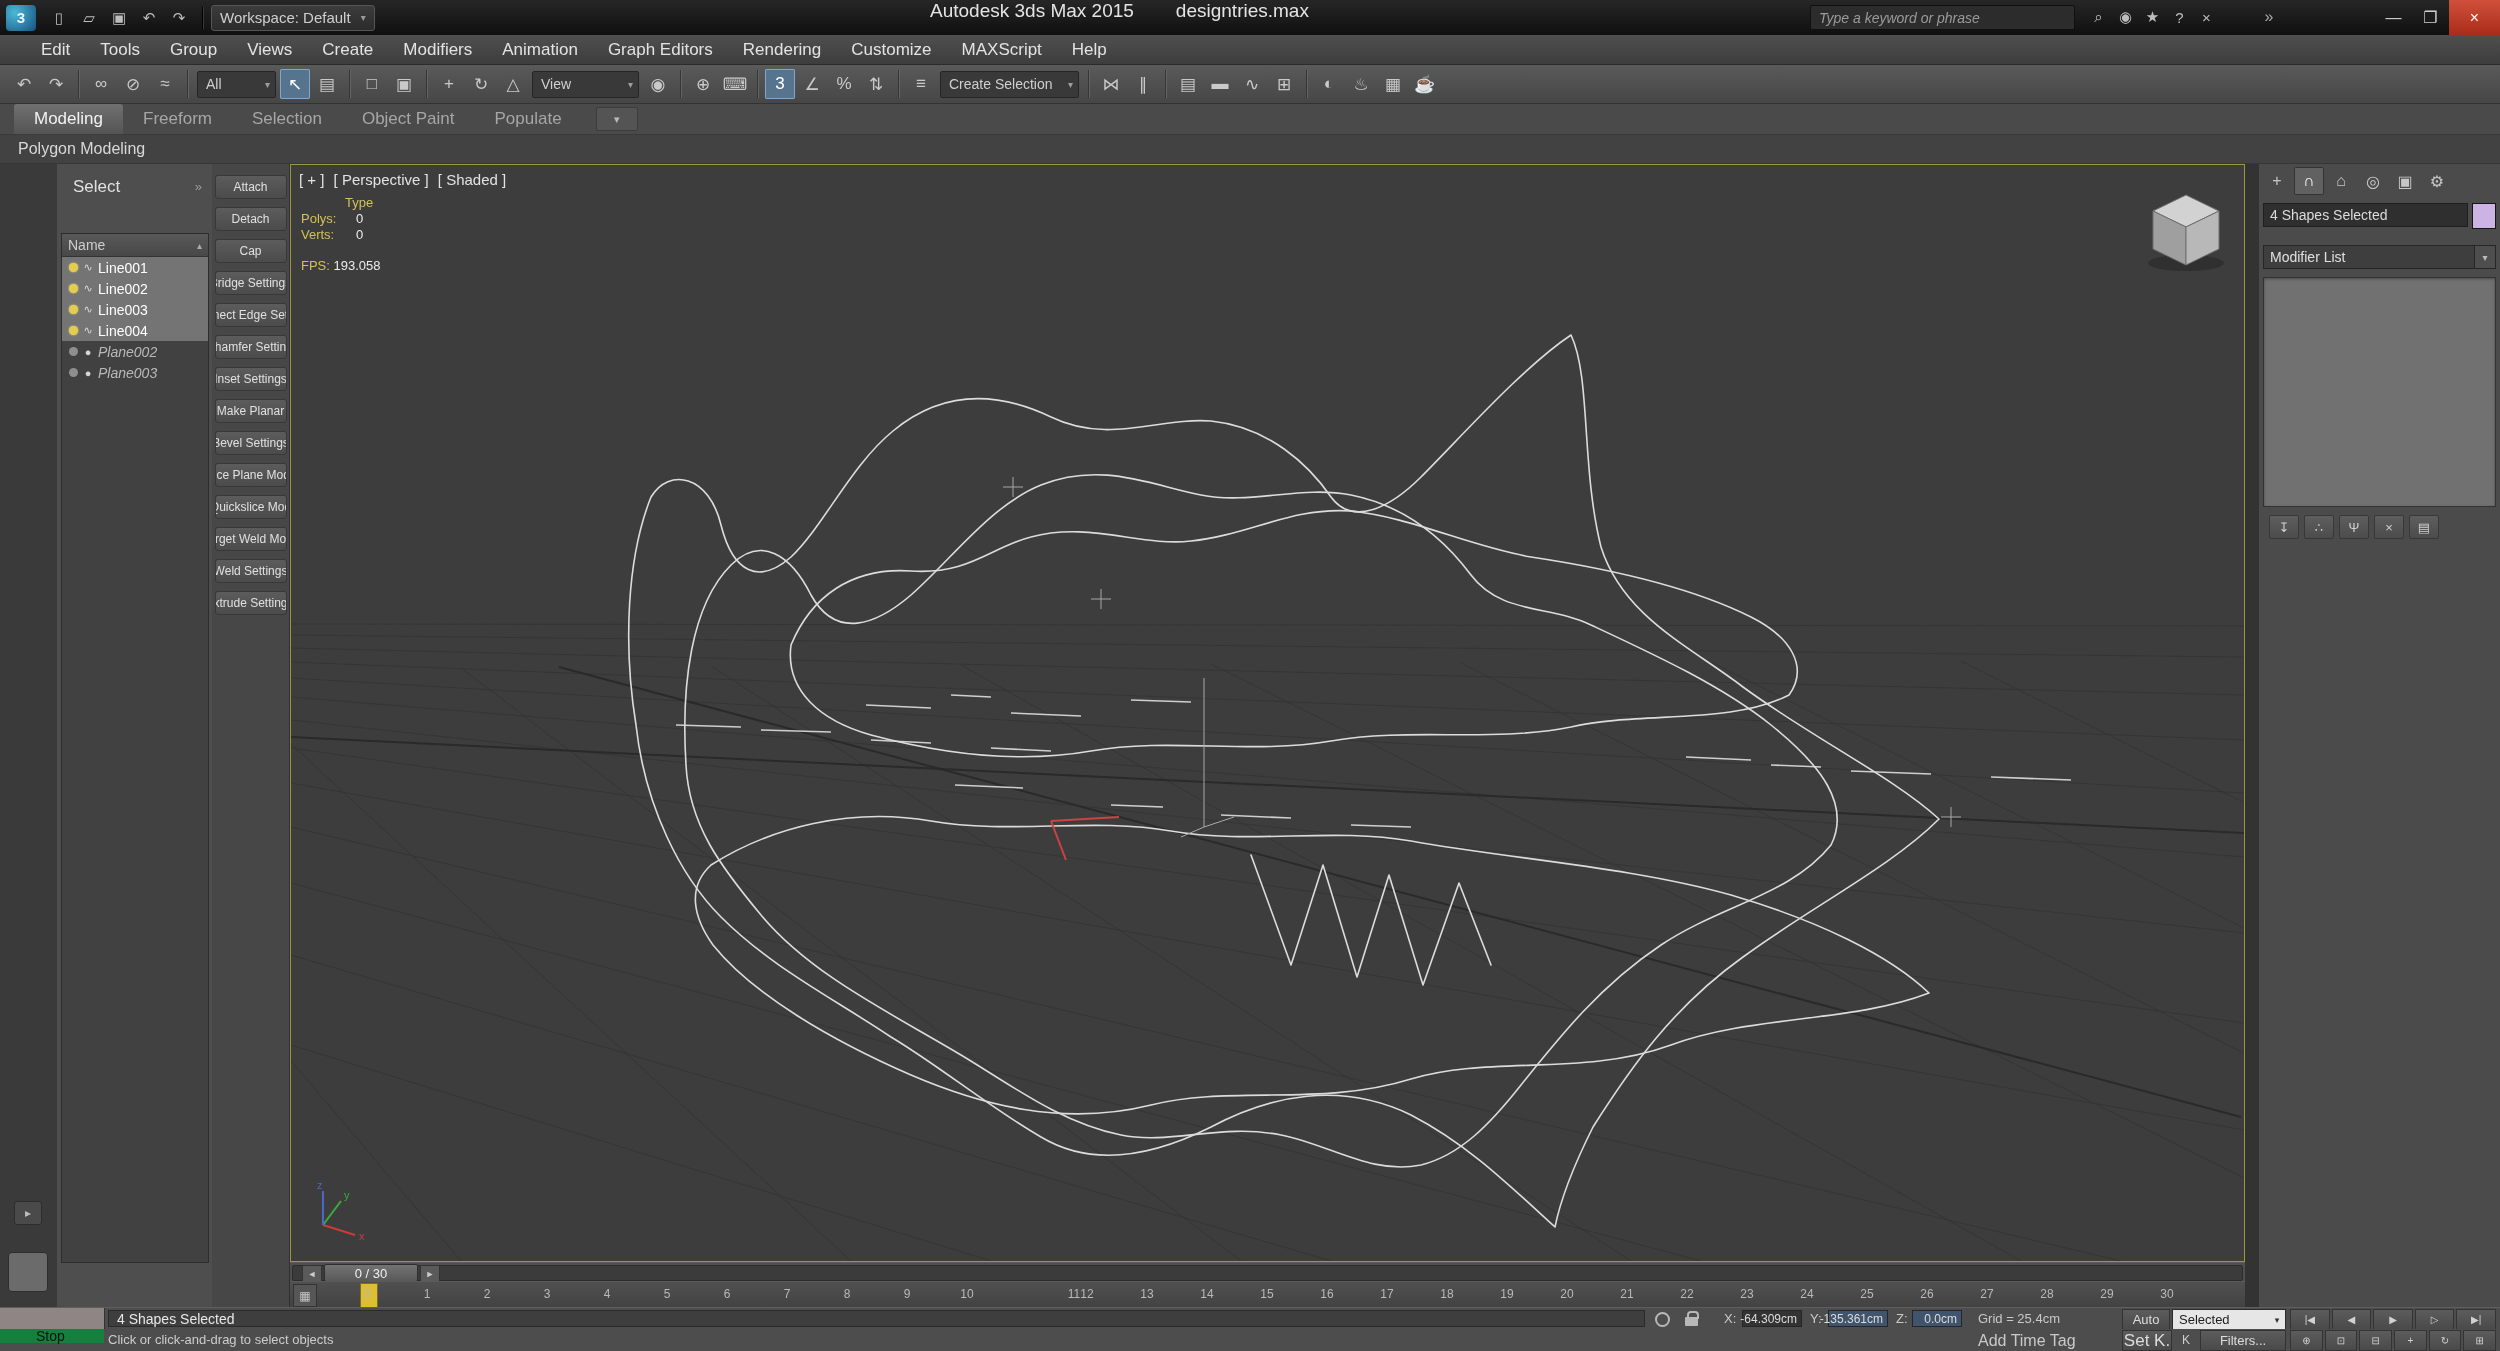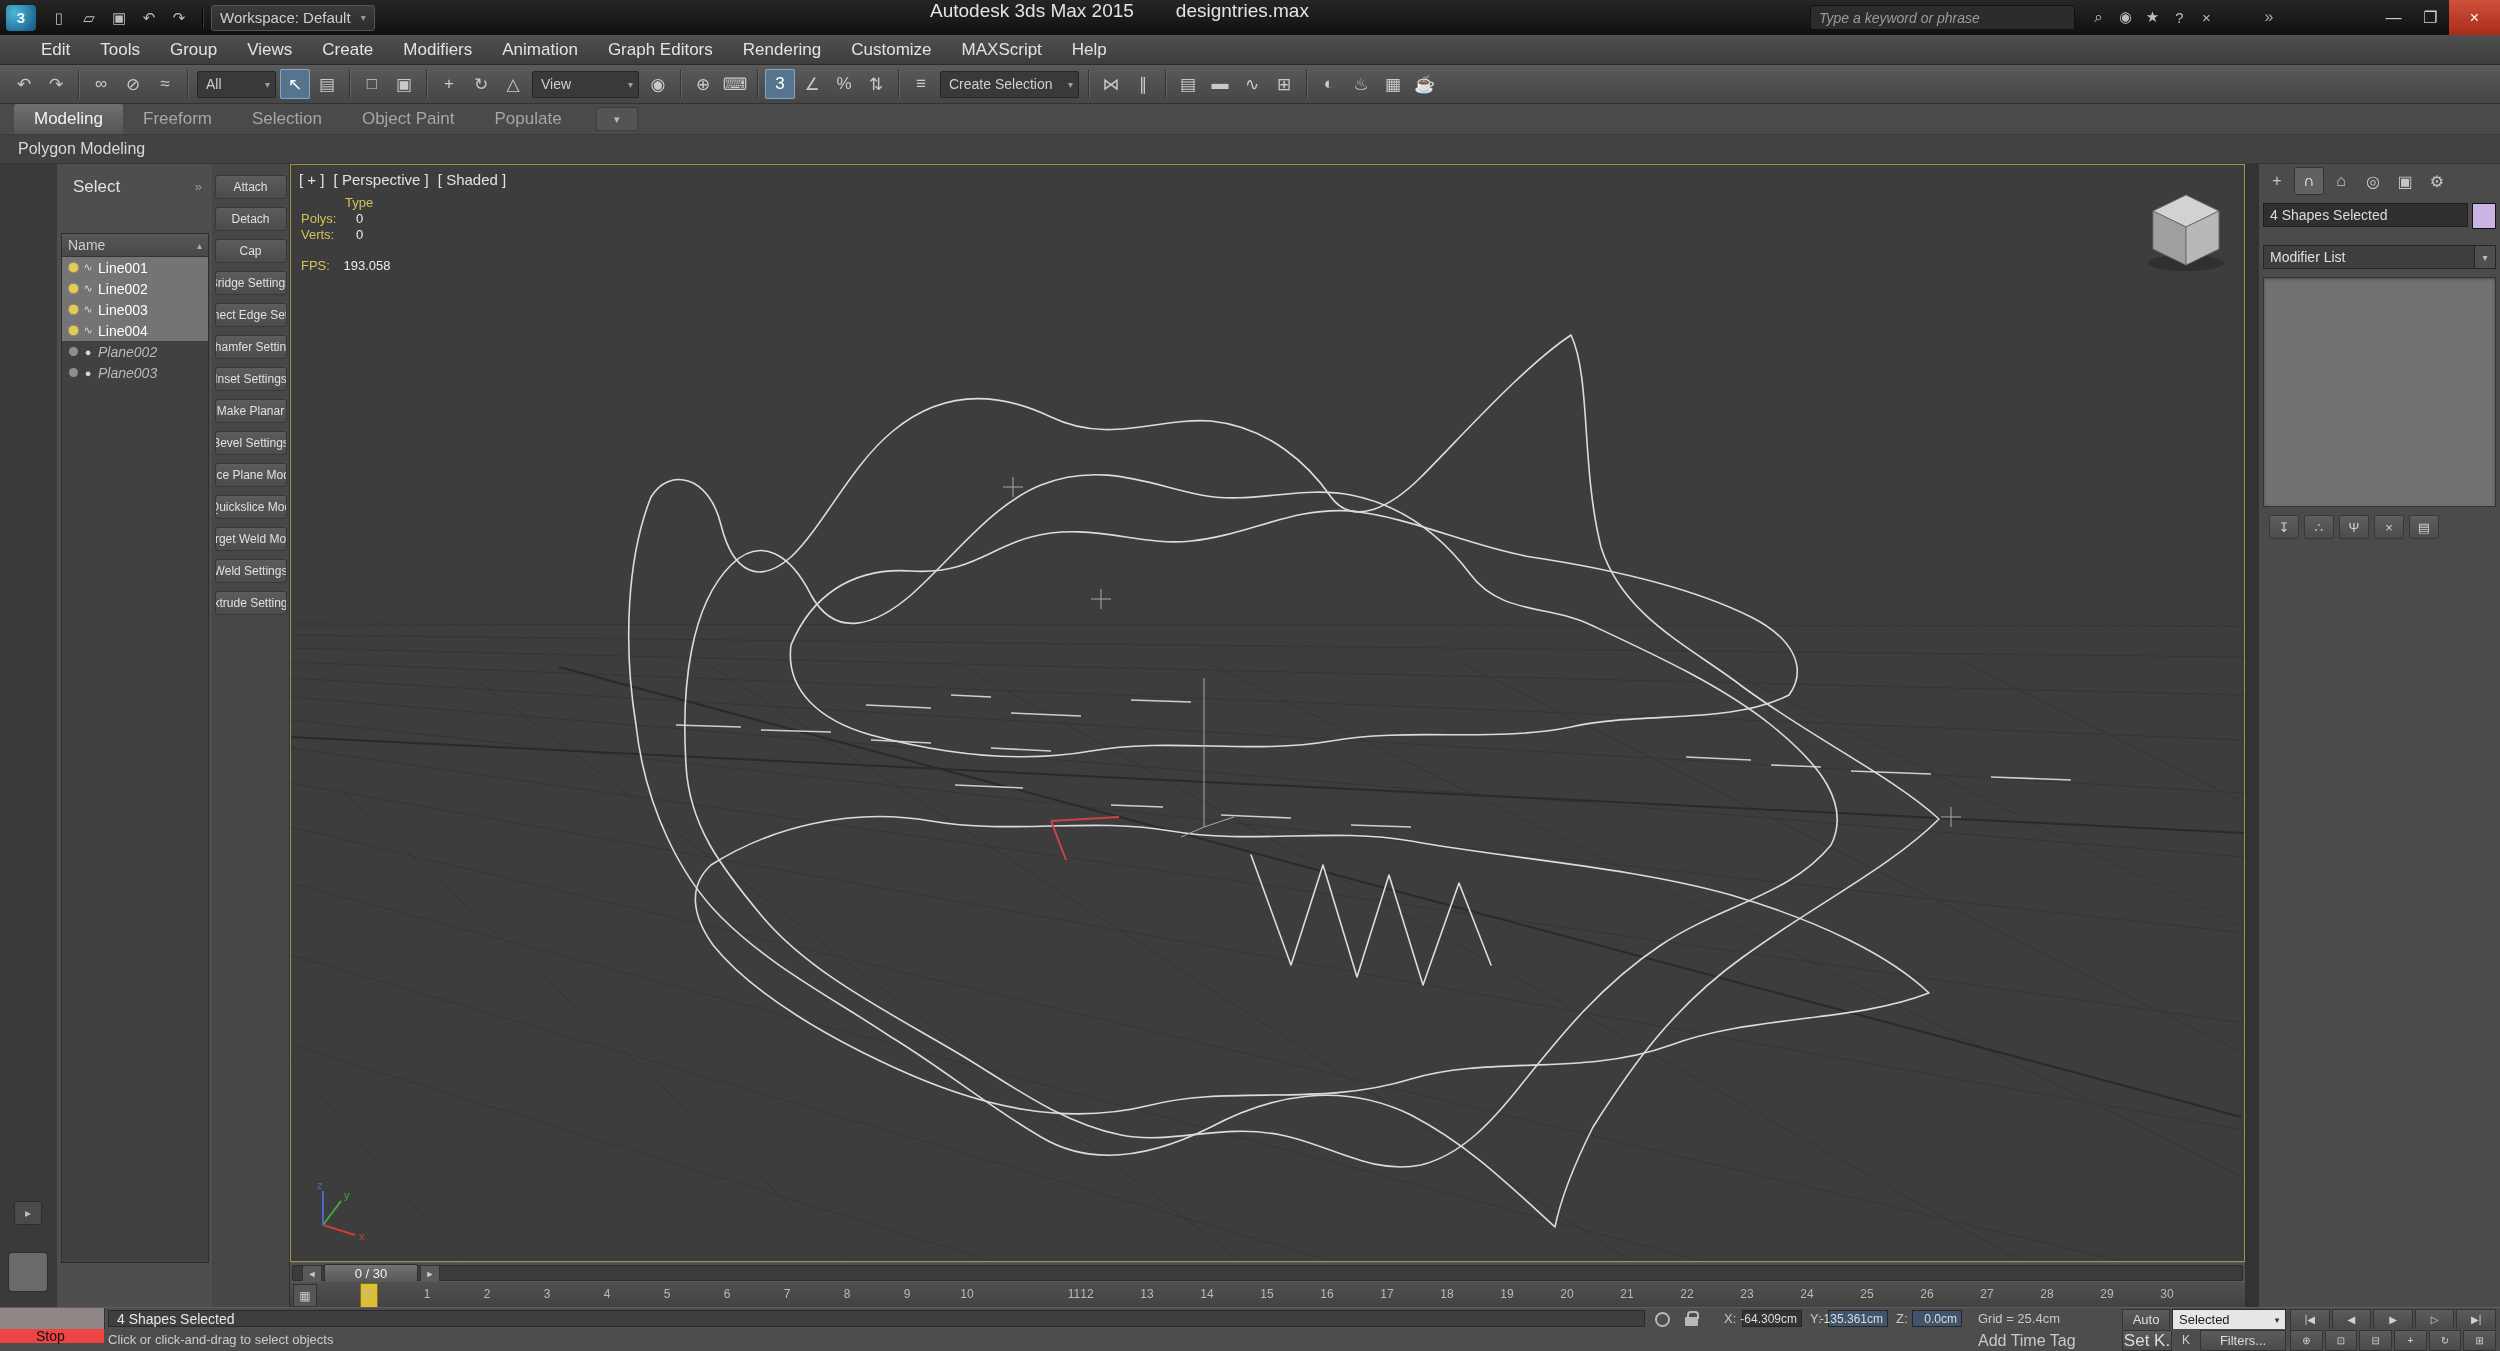--- a/index.html
+++ b/index.html
@@ -141,21 +141,21 @@
   .tb-marker{position:absolute;left:70px;top:1px;width:16px;height:23px;background:#ddbf35;
              border:1px solid #7e6f1e;}
   .tb-mini{position:absolute;left:3px;top:2px;width:22px;height:21px;background:#565656;
            border:1px solid #333;color:#c8c8c8;font-size:12px;display:flex;align-items:center;
            justify-content:center;}
   
   .status1{left:0;top:1307px;width:2500px;height:22px;background:#4d4d4d;border-top:1px solid #5e5e5e;}
   .status2{left:0;top:1329px;width:2500px;height:22px;background:#4d4d4d;}
   .listener1{position:absolute;left:0;top:0;width:104px;height:22px;background:#8f8585;
              border-right:1px solid #333;}
-  .listener2{position:absolute;left:0;top:0;width:104px;height:14px;background:#ef4444;color:#111;
+  .listener2{position:absolute;left:0;top:0;width:104px;height:14px;background:#15803d;color:#111;
              font-size:14px;display:flex;align-items:center;padding-left:36px;box-sizing:border-box;}
   .stat-field{position:absolute;left:108px;top:2px;width:1537px;height:17px;background:#3e3e3e;
               border:1px solid #2a2a2a;color:#e8e8e8;font-size:14px;display:flex;align-items:center;
               padding-left:8px;box-sizing:border-box;}
   .mini-ic{position:absolute;top:2px;width:24px;height:18px;display:flex;align-items:center;
            justify-content:center;}
   .iso-circ{width:11px;height:11px;border:2px solid #b8b8b8;border-radius:50%;}
   .lock-shackle{position:absolute;top:1px;left:7px;width:8px;height:6px;border:2px solid #b8b8b8;
                 border-bottom:none;border-radius:4px 4px 0 0;}
   .lock-body{position:absolute;top:7px;left:5px;width:13px;height:9px;background:#b8b8b8;
@@ -464,21 +464,21 @@
       <span>[ Perspective ]</span>
       <span>[ Shaded ]</span>
     </div>
     <div class="vp-stats">
       <div><span class="sl-y" style="margin-left:44px">Type</span></div>
       <div><span class="sl-y">Polys:</span>
            <span class="sv-w" style="margin-left:16px">0</span></div>
       <div><span class="sl-y">Verts:</span>
            <span class="sv-w" style="margin-left:18px">0</span></div>
       <div style="margin-top:15px;"><span class="sl-y">FPS:</span>
-           <span class="sv-w" style="margin-left:10px">193.058</span></div>
+           <span class="sv-w" style="">193.058</span></div>
     </div>
   </div>
 
   <div class="abs vgap"></div>
   <div class="abs command-panel">
     <div class="cp-tabs">
         <div class="cp-tab">+</div>
         <div class="cp-tab active">∩</div>
         <div class="cp-tab">⌂</div>
         <div class="cp-tab">◎</div>

